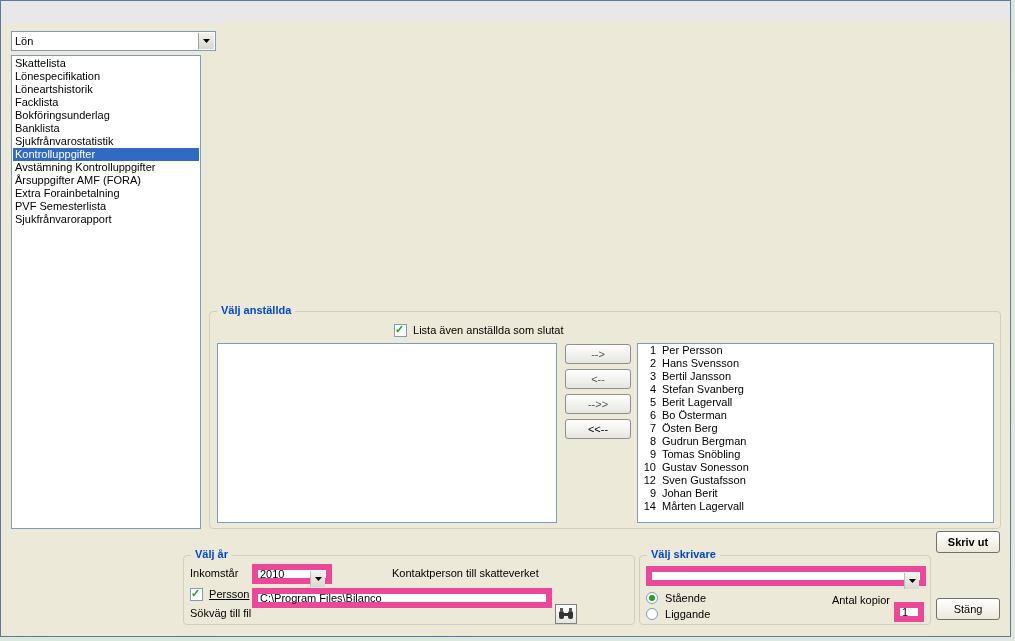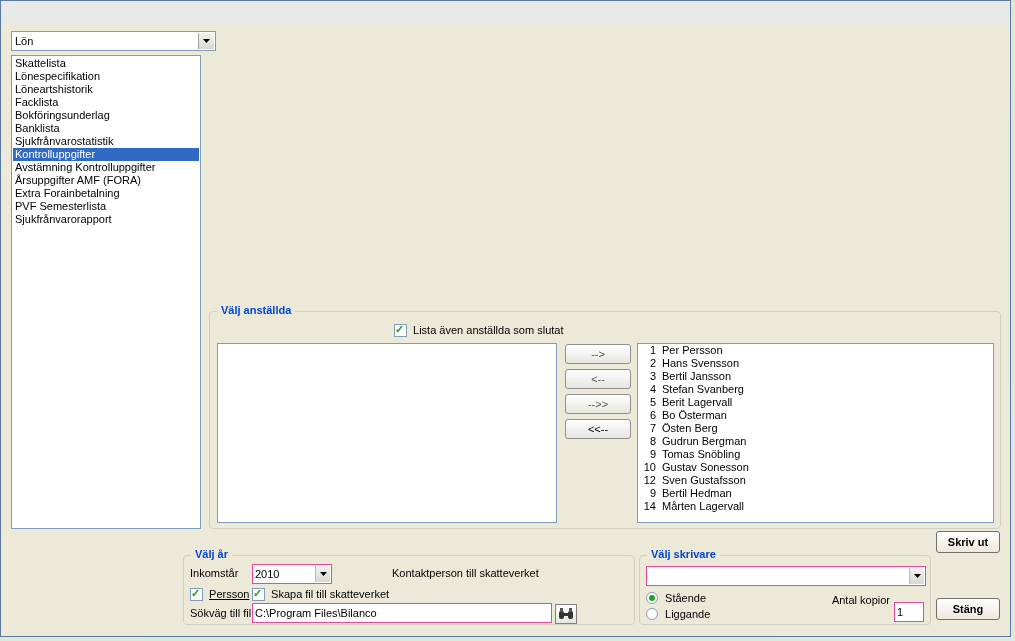--- a/index.html
+++ b/index.html
@@ -141,21 +141,21 @@
   content: "";
   position: absolute;
   left: 2px; top: 2px;
   width: 6px; height: 6px;
   border-radius: 50%;
   background: #21a121;
 }
 .lbl { vertical-align: middle; }
 .select-box, .input-box {
   background: #fff;
-  border: 1px solid #ec4899;
+  border: 6px solid #ec4899;
   height: 20px;
   font-family: Tahoma, sans-serif;
   font-size: 11px;
   padding: 1px 2px;
   position: relative;
   display: inline-flex;
   align-items: center;
 }
 .select-box .arrow {
   position: absolute; right: 1px; top: 1px;
@@ -298,21 +298,21 @@
           <div class="emp-row">
             <div class="num">10</div>
             <div>Gustav Sonesson</div>
           </div>
           <div class="emp-row">
             <div class="num">12</div>
             <div>Sven Gustafsson</div>
           </div>
           <div class="emp-row">
             <div class="num">9</div>
-            <div>Bertil Hedman</div>
+            <div>Johan Berit</div>
           </div>
           <div class="emp-row">
             <div class="num">14</div>
             <div>Mårten Lagervall</div>
           </div>
         </div>
     </div>
 
     <div class="group-box gb-year">
       <div class="group-title">Välj år</div>
@@ -333,21 +333,21 @@
       </div>
 
       <div style="position:absolute;left:68px;top:31px;">
         <span class="chk checked"></span>
         <span class="lbl">Skapa fil till skatteverket</span>
       </div>
 
       <div style="position:absolute;left:208px;top:11px;">Kontaktperson till skatteverket</div>
 
       <div style="position:absolute;left:6px;top:51px;">Sökväg till fil</div>
-      <div class="input-box" style="position:absolute;left:68px;top:47px;width:300px;">
+      <div class="input-box" style="position:absolute;left:68px;top:32px;width:300px;">
         <span>C:\Program Files\Bilanco</span>
       </div>
       <div class="browse-icon" style="position:absolute;left:371px;top:48px;">
         <svg width="16" height="14" viewBox="0 0 16 14">
           <rect x="1" y="4" width="5" height="8" rx="2" fill="#333"></rect>
           <rect x="10" y="4" width="5" height="8" rx="2" fill="#333"></rect>
           <rect x="6" y="6" width="4" height="3" fill="#333"></rect>
           <rect x="2" y="1" width="3" height="4" fill="#555"></rect>
           <rect x="11" y="1" width="3" height="4" fill="#555"></rect>
         </svg>
@@ -372,16 +372,16 @@
         <span class="radio"></span>
         <span class="lbl">Liggande</span>
       </div>
       <div style="position:absolute;right:40px;top:38px;">Antal kopior</div>
       <div class="input-box" style="position:absolute;right:6px;top:46px;width:30px;">
         <span>1</span>
       </div>
     </div>
 
     <button class="btn" style="position:absolute;right:10px;top:508px;width:64px;font-weight:bold;">Skriv ut</button>
-    <button class="btn" style="position:absolute;right:10px;top:575px;width:64px;font-weight:bold;">Stäng</button>
+    <button class="btn" style="position:absolute;right:10px;top:575px;width:64px;font-weight:normal;">Stäng</button>
 
   </div>
 </div>
 
 </body></html>

